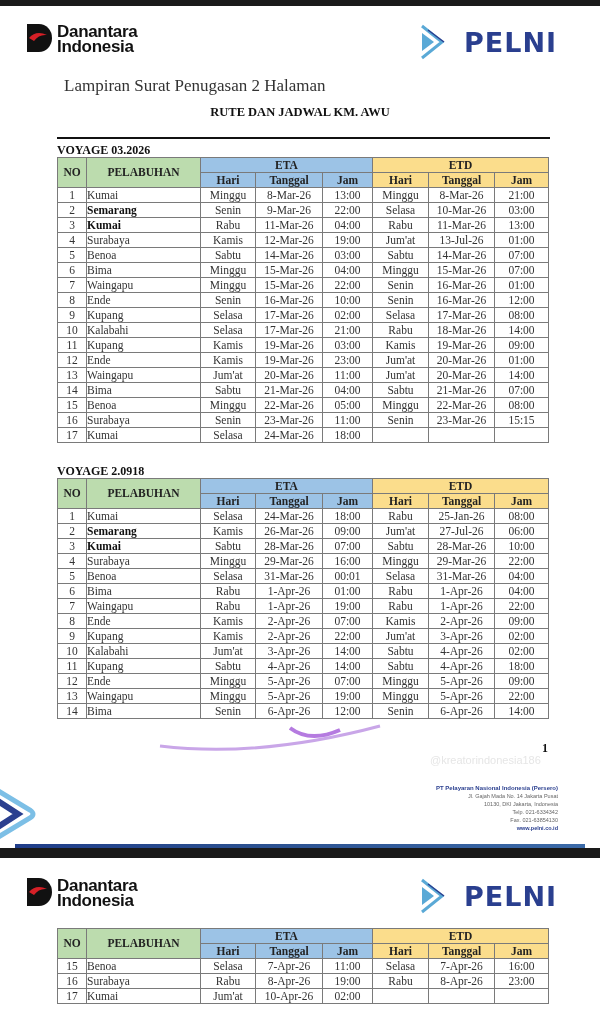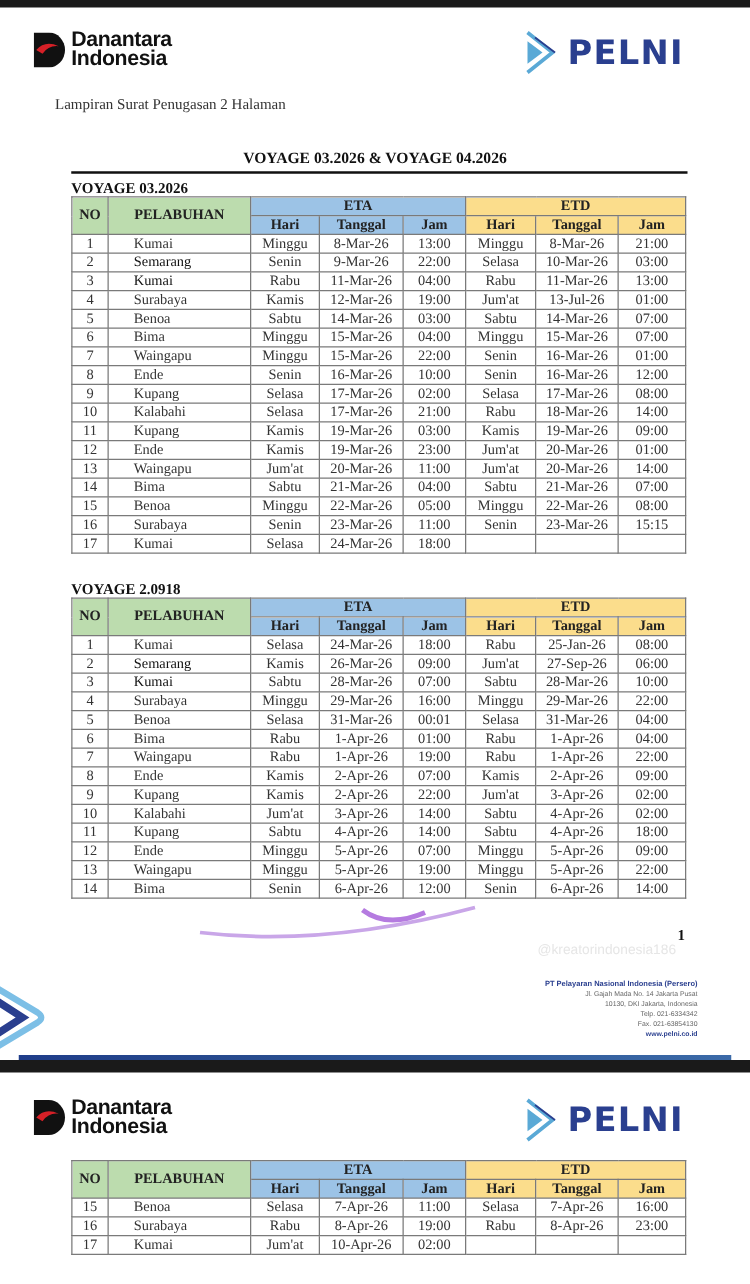--- a/index.html
+++ b/index.html
@@ -3,41 +3,41 @@
 <meta charset="utf-8">
 <style>
   * { box-sizing: border-box; margin: 0; padding: 0; }
   html, body { width: 600px; height: 1027px; background: #1a1a1a; overflow: hidden; }
   body { position: relative; font-family: "Liberation Serif", serif; color: #222; }
 
   .page { position: absolute; left: 0; width: 600px; background: #fff; overflow: hidden; }
   #page1 { top: 6px; height: 842px; }
   #page2 { top: 858px; height: 169px; }
 
-  .logo-danantara { position: absolute; display: flex; align-items: flex-end; gap: 4px; }
+  .logo-danantara { position: absolute; display: flex; align-items: flex-start; gap: 4px; }
   .logo-danantara .mark { width: 26px; height: 28px; position: relative; }
   .logo-danantara .txt { font-family: "Liberation Sans", sans-serif; font-weight: bold; color: #111; font-size: 17px; line-height: 15px; letter-spacing: -0.3px; }
 
-  .logo-pelni { position: absolute; display: flex; align-items: center; gap: 6px; }
+  .logo-pelni { position: absolute; display: flex; align-items: center; gap: 16px; }
   .logo-pelni .word { font-family: "DejaVu Sans", sans-serif; font-weight: bold; font-size: 27px; color: #2a3f8f; letter-spacing: 1px; }
 
-  .lampiran { position: absolute; left: 44px; top: 70px; font-size: 12px; color: #333; text-align: center; }
+  .lampiran { position: absolute; left: 64px; top: 70px; font-size: 17px; color: #333; text-align: center; }
   .title { position: absolute; left: 0; width: 600px; text-align: center; font-weight: bold; font-size: 12.5px; color: #111; line-height: 15px; }
   .title-rule { position: absolute; left: 57px; width: 493px; height: 2px; background: #111; }
   .voyage-label { position: absolute; left: 57px; font-weight: bold; font-size: 12px; color: #111; }
 
   table.sched { position: absolute; left: 57px; width: 491px; border-collapse: collapse; font-size: 11.5px; table-layout: fixed; }
   table.sched th, table.sched td { border: 1px solid #7a7a7a; height: 15px; line-height: 13px; padding: 0 2px; white-space: nowrap; overflow: hidden; }
   table.sched th { font-weight: bold; text-align: center; }
   table.sched th.green { background: #bcdcae; }
   table.sched th.blue { background: #9cc3e6; }
   table.sched th.yellow { background: #fbdd8c; }
   table.sched td { text-align: center; color: #333; }
-  table.sched td.port { text-align: left; padding-left: 20px; margin-top: 21px; }
-  table.sched td.bold { font-weight: normal; color: #111; }
+  table.sched td.port { text-align: left; padding-left: 0; margin-top: 21px; }
+  table.sched td.bold { font-weight: bold; color: #111; }
   table.sched thead tr.top th { height: 15px; }
 
   .page-num { position: absolute; right: 52px; top: 735px; font-weight: bold; font-size: 12px; color: #111; }
   .watermark { position: absolute; left: 430px; top: 748px; font-family: "Liberation Sans", sans-serif; font-size: 11px; color: #e6e6e6; }
   .stamp { position: absolute; left: 140px; top: 712px; width: 280px; height: 40px; }
 
   .footer-addr { position: absolute; right: 42px; top: 778px; text-align: right; font-family: "Liberation Sans", sans-serif; font-size: 5.5px; line-height: 8px; color: #666; }
   .footer-addr .company { font-weight: bold; color: #2a3f8f; font-size: 6px; }
   .footer-addr .web { font-weight: bold; color: #2a3f8f; }
   .footer-chevron { position: absolute; left: -10px; top: 772px; }
@@ -65,21 +65,21 @@
     <svg width="28" height="36" viewBox="0 0 28 36">
       <path d="M2 2 L22 18 L2 34" fill="none" stroke="#5aa9d6" stroke-width="3"></path>
       <path d="M2 9 L14 18 L2 27 Z" fill="#5aa9d6"></path>
       <path d="M8 6 L24 18" fill="none" stroke="#2a3f8f" stroke-width="1.5"></path>
     </svg>
     <span class="word">PELNI</span>
   </div>
 
   <div class="lampiran">Lampiran Surat Penugasan 2 Halaman</div>
 
-  <div class="title" style="top:113px;">VOYAGE 03.2026 &amp; VOYAGE 04.2026</div>
+  <div class="title" style="top:99px;">RUTE DAN JADWAL KM. AWU</div>
   <div class="title-rule" style="top:131px;"></div>
 
   <div class="voyage-label" style="top:137px;">VOYAGE 03.2026</div>
   <table class="sched" style="top:151px;" id="tbl-v03">
       <colgroup>
         <col style="width: 29px;">
         <col style="width: 114px;">
         <col style="width: 55px;">
         <col style="width: 67px;">
         <col style="width: 50px;">
@@ -316,21 +316,21 @@
           <td class="">25-Jan-26</td>
           <td class="">08:00</td>
         </tr>
         <tr>
           <td class="">2</td>
           <td class="port bold">Semarang</td>
           <td class="">Kamis</td>
           <td class="">26-Mar-26</td>
           <td class="">09:00</td>
           <td class="">Jum'at</td>
-          <td class="">27-Sep-26</td>
+          <td class="">27-Jul-26</td>
           <td class="">06:00</td>
         </tr>
         <tr>
           <td class="">3</td>
           <td class="port bold">Kumai</td>
           <td class="">Sabtu</td>
           <td class="">28-Mar-26</td>
           <td class="">07:00</td>
           <td class="">Sabtu</td>
           <td class="">28-Mar-26</td>

